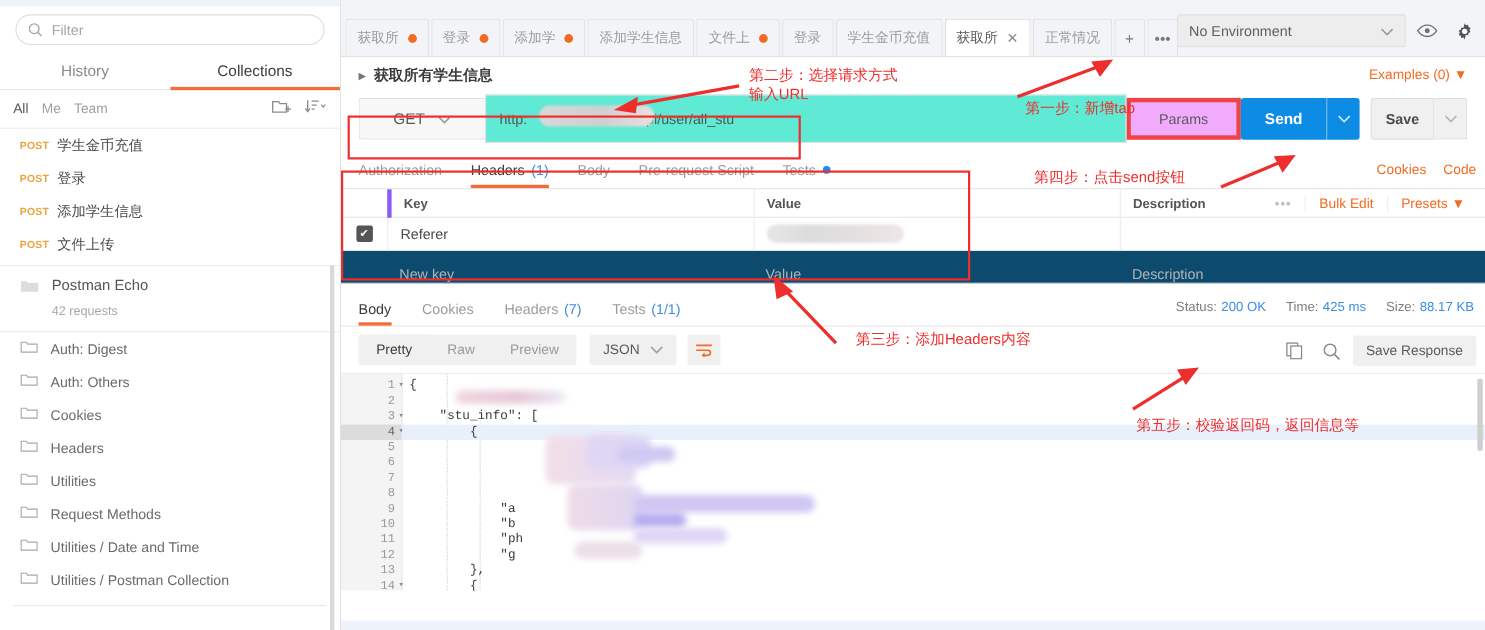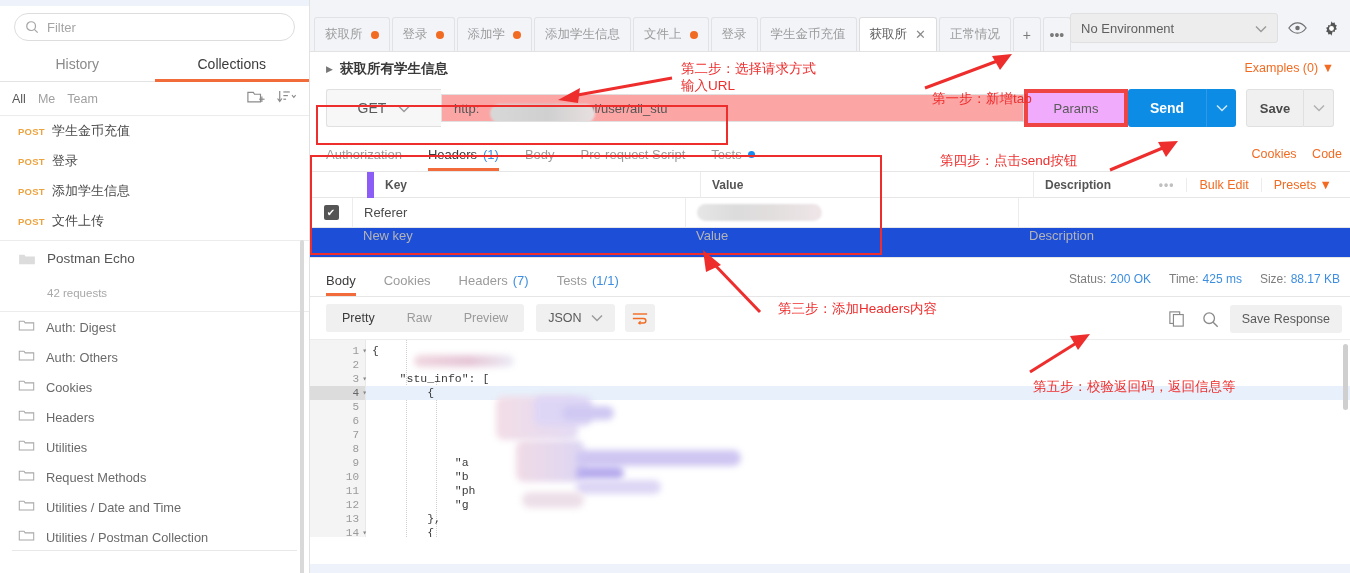--- a/index.html
+++ b/index.html
@@ -59,21 +59,21 @@
   }
   .req-row .rname { font-size: 13px; color:#4a4a4a; }
 
   .sb-sep { height:1px; background:#ececec; margin: 4px 0 0 0; }
 
   .coll-row {
     display:flex; align-items:flex-start; padding: 9px 12px 8px 18px; cursor:pointer;
   }
   .coll-row .cfolder { margin-right: 11px; margin-top: 2px; }
   .coll-title { font-size: 13.5px; color:#555; line-height: 17px;}
-  .coll-sub { font-size: 11.5px; color:#a8a8a8; margin-top:20px; }
+  .coll-sub { font-size: 11.5px; color:#a8a8a8; margin-top:9px; }
 
   .folder-row {
     display:flex; align-items:center; height: 30px; padding: 0 12px 0 18px; cursor:pointer;
   }
   .folder-row .fico { margin-right: 11px; }
   .folder-row .fname { font-size: 12.8px; color:#6a6a6a; }
 
   .sb-scrollbar {
     position:absolute; right: 5px; top: 124px; width: 4px; height: 420px;
     background: #d9d9d9; border-radius: 2px;
@@ -129,21 +129,21 @@
   .urlbar {
     display:flex; align-items:center; height: 40px; margin: 2px 16px 0 16px; position:relative;
   }
   .method-box {
     width: 115px; height: 38px; border:1px solid #e0e0e0; border-right:none;
     background:#f7f7f7; border-radius:3px 0 0 3px;
     display:flex; align-items:center; justify-content:center; gap: 12px;
     font-size: 14px; color:#5a5a5a; cursor:pointer;
   }
   .url-input {
-    flex: 1; height: 28px; border:1px solid #e0e0e0; background:#fca5a5;
+    flex: 1; height: 44px; border:1px solid #e0e0e0; background:#5eead4;
     display:flex; align-items:center; padding: 0 12px; font-size: 13px; color:#555;
     position:relative; overflow:hidden;
   }
   .url-redact {
     position:absolute; left: 48px; top: 9px; width: 105px; height: 19px;
     background: linear-gradient(90deg,#d8d8d8 0%, #d0d0d0 55%, #e8e0e0 100%);
     border-radius: 10px; filter: blur(1.2px);
   }
   .params-btn {
     width: 104px; height: 38px; border:4px solid #ef4444; background:#f0abfc;
@@ -189,21 +189,21 @@
   }
   .cookies-code span { margin-left: 12px; }
 
   
   .hdr-table { margin: 0; }
   .hdr-head {
     display:flex; align-items:center; height: 26px; border-bottom:1px solid #e6e6e6;
     font-size: 12px; font-weight: bold; color:#555; background:#fff;
   }
   .hdr-head .c-check { width: 42px; }
-  .hdr-head .c-key { width: 333px; border-left:7px solid #8b5cf6; padding-left:11px; height:26px; display:flex; align-items:center;margin-left:15px;}
+  .hdr-head .c-key { width: 333px; border-left:4px solid #8b5cf6; padding-left:11px; height:26px; display:flex; align-items:center;}
   .hdr-head .c-val { width: 333px; border-left:1px solid #ececec; padding-left:11px; height:26px; display:flex; align-items:center;}
   .hdr-head .c-desc { flex:1; border-left:1px solid #ececec; padding-left:11px; height:26px; display:flex; align-items:center; }
   .hdr-actions { display:flex; align-items:center; gap: 0; padding-right: 6px; }
   .hdr-actions .dots { color:#c0c0c0; letter-spacing:1px; padding: 0 12px; cursor:pointer;}
   .hdr-actions .lnk {
     color:#f26b22; font-weight: normal; font-size:12.5px; padding: 0 12px; cursor:pointer;
     border-left: 1px solid #ececec;
     text-align: center;
   }
 
@@ -217,21 +217,21 @@
   }
   .hdr-row .c-key { width: 333px; border-left:1px solid #ececec; padding-left:11px; font-size:13px; color:#4a4a4a; height:30px; display:flex; align-items:center;}
   .hdr-row .c-val { width: 333px; border-left:1px solid #ececec; padding-left:11px; height:30px; display:flex; align-items:center; position:relative;}
   .hdr-row .c-desc { flex:1; border-left:1px solid #ececec; height:30px; }
   .val-redact {
     width: 125px; height: 17px; border-radius: 9px; filter: blur(1.3px);
     background: linear-gradient(90deg,#e6e6e6 0%, #dcdcdc 30%, #e2dede 60%, #efe6e8 100%);
   }
 
   .hdr-newrow {
-    display:flex; align-items:flex-start; height: 30px; background:#1d4ed8; border-bottom:1px solid #e6e6e6;
+    display:flex; align-items:flex-end; height: 30px; background:#0c4a6e; border-bottom:1px solid #e6e6e6;
   }
   .hdr-newrow .c-check { width: 42px; }
   .hdr-newrow .c-key { width: 333px; padding-left:11px; font-size:13px; color:#b4b4b4; }
   .hdr-newrow .c-val { width: 333px; padding-left:11px; font-size:13px; color:#b4b4b4; }
   .hdr-newrow .c-desc { flex:1; padding-left:11px; font-size:13px; color:#b4b4b4; }
 
   
   .resp-tabs {
     display:flex; align-items:center; height: 33px; padding: 0 16px; border-bottom:1px solid #e6e6e6;
     position:relative; margin-top: 6px;

